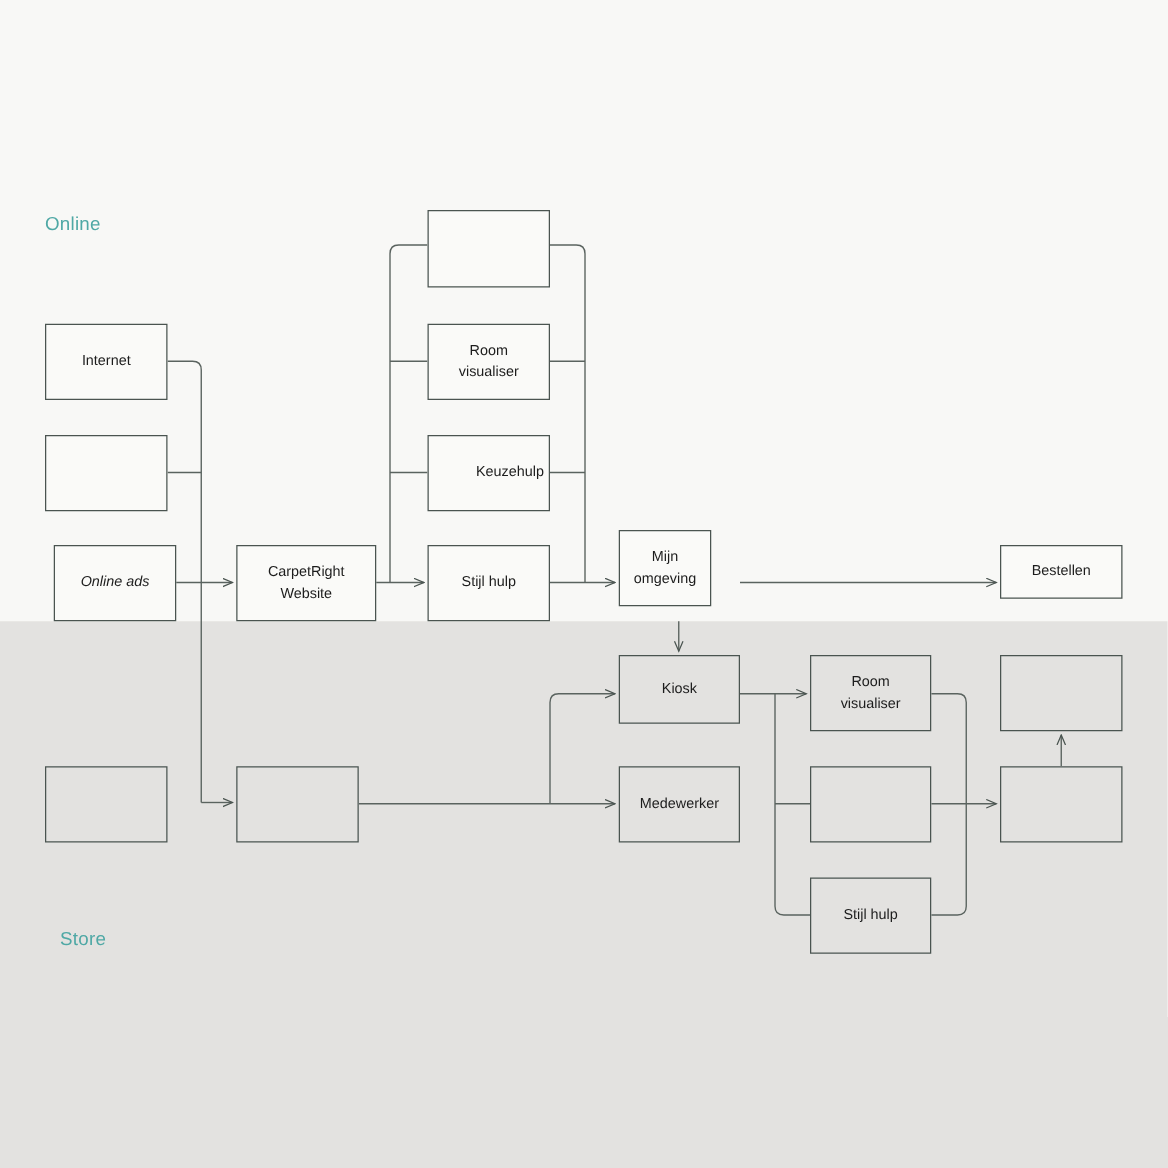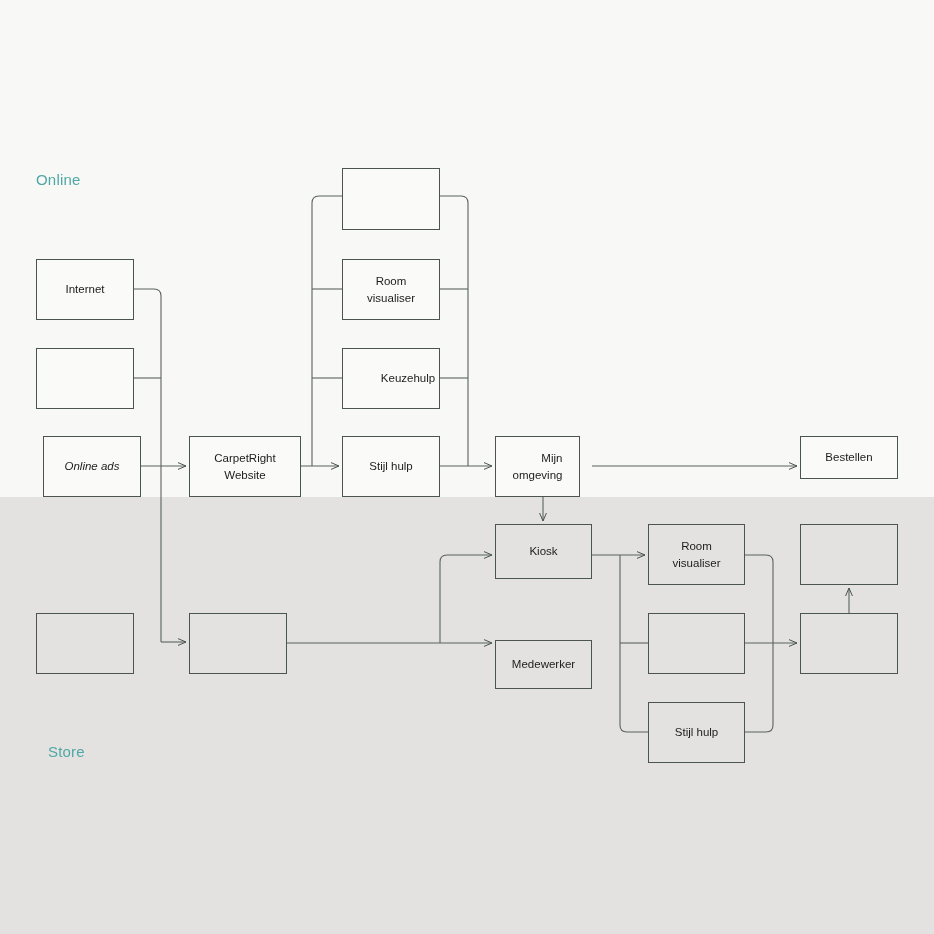--- a/index.html
+++ b/index.html
@@ -153,38 +153,38 @@
   <div class="node online" style="left:342px; top:259px; width:98px; height:61px;">
       <span class="node-label">Room
 visualiser</span>
     </div>
   <div class="node online" style="left:342px; top:348px; width:98px; height:61px;padding-left:40px;">
       <span class="node-label">Keuzehulp</span>
     </div>
   <div class="node online" style="left:342px; top:436px; width:98px; height:61px;">
       <span class="node-label">Stijl hulp</span>
     </div>
-  <div class="node online" style="left:495px; top:436px; width:85px; height:61px;text-align:right;">
+  <div class="node online" style="left:495px; top:424px; width:74px; height:61px;">
       <span class="node-label">Mijn
 omgeving</span>
     </div>
   <div class="node online" style="left:800px; top:436px; width:98px; height:43px;">
       <span class="node-label">Bestellen</span>
     </div>
 
   <div class="node store" style="left:36px; top:613px; width:98px; height:61px;">
       <span class="node-label"></span>
     </div>
   <div class="node store" style="left:189px; top:613px; width:98px; height:61px;">
       <span class="node-label"></span>
     </div>
   <div class="node store" style="left:495px; top:524px; width:97px; height:55px;">
       <span class="node-label">Kiosk</span>
     </div>
-  <div class="node store" style="left:495px; top:613px; width:97px; height:49px;margin-top:27px;">
+  <div class="node store" style="left:495px; top:613px; width:97px; height:61px;">
       <span class="node-label">Medewerker</span>
     </div>
   <div class="node store" style="left:648px; top:524px; width:97px; height:61px;">
       <span class="node-label">Room
 visualiser</span>
     </div>
   <div class="node store" style="left:648px; top:613px; width:97px; height:61px;">
       <span class="node-label"></span>
     </div>
   <div class="node store" style="left:648px; top:702px; width:97px; height:61px;">

